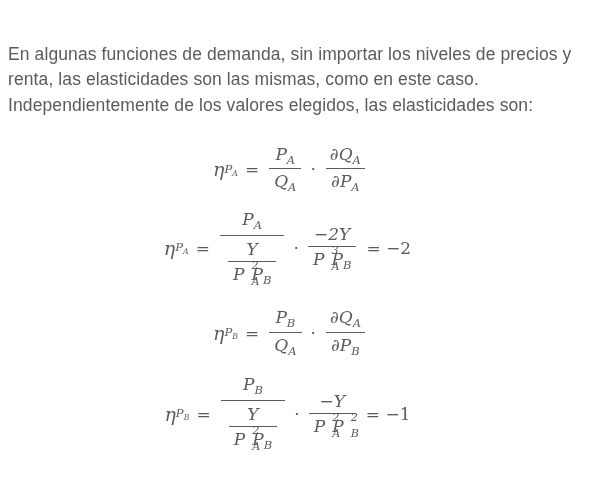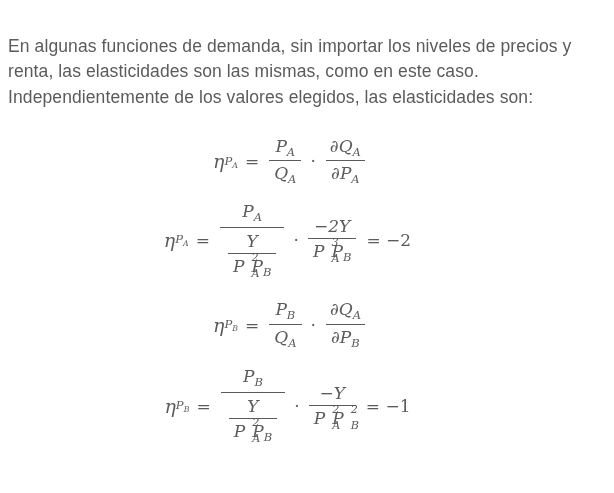--- a/index.html
+++ b/index.html
@@ -13,21 +13,21 @@
     font-family: "Liberation Sans", sans-serif;
     color: #5a5a5a;
     overflow: hidden;
   }
 
   .page {
     width: 588px;
     height: 493px;
     position: relative;
     box-sizing: border-box;
-    padding: 16px 14px 0 8px;
+    padding: 24px 14px 0 8px;
   }
 
   .paragraph {
     font-size: 17.5px;
     line-height: 1.47;
     color: #5b5b5b;
     letter-spacing: 0.1px;
   }
 
   .math-block {

